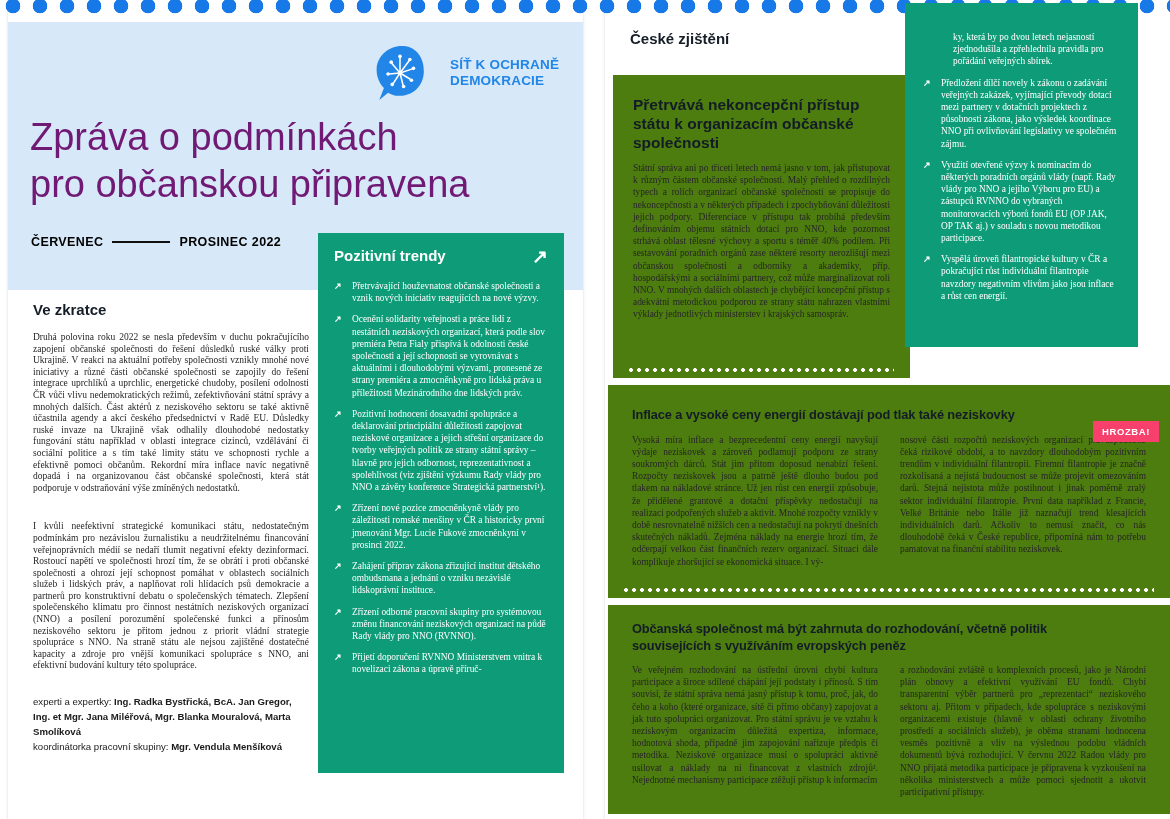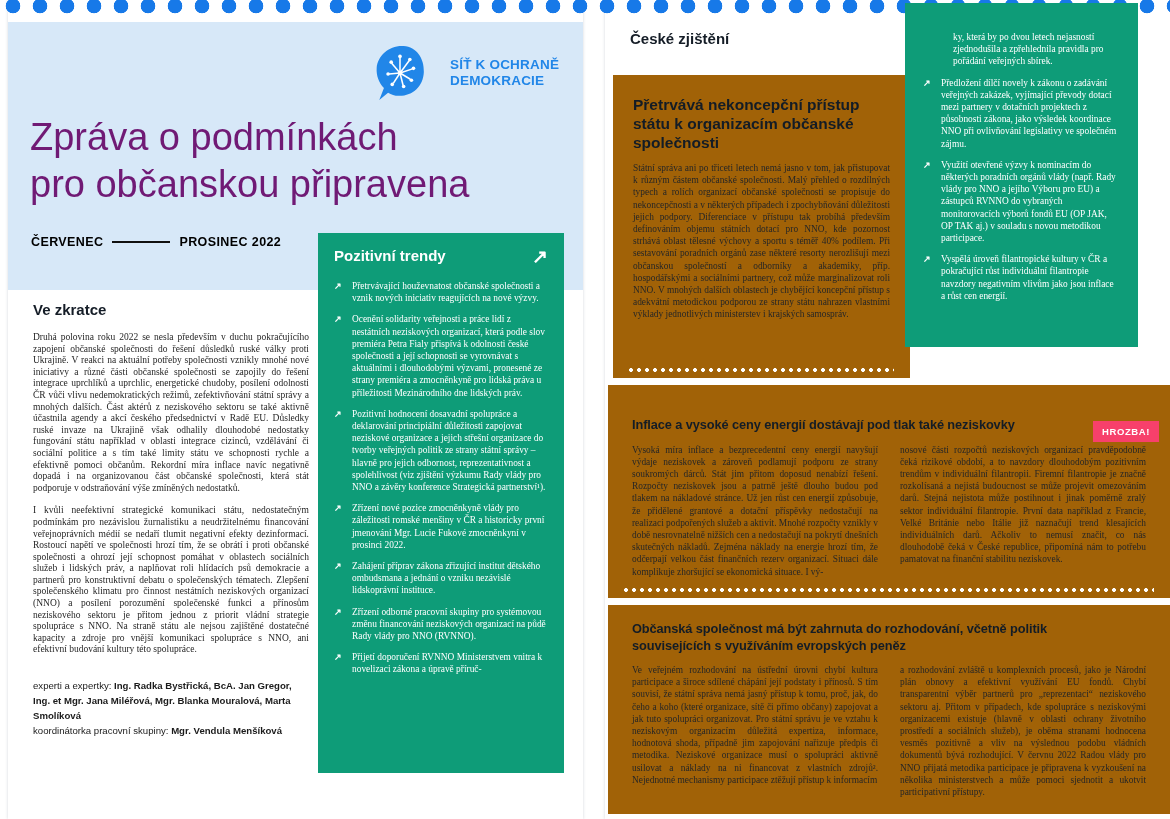--- a/index.html
+++ b/index.html
@@ -25,21 +25,21 @@
   .title span { display:block; }
   .date { position:absolute; left:23px; top:213px; display:flex; align-items:center;
           font-size:12.5px; font-weight:bold; color:#000000; letter-spacing:.4px; }
   .date .dash { width:58px; height:2px; background:#101010; margin:0 9px; }
 
   .left-col { position:absolute; left:25px; top:301px; width:276px; }
   .sec-h { font-size:15px; font-weight:bold; color:#151d27; margin:0; }
   .body-text { margin-top:14px; font-family:"Liberation Serif", serif;
                font-size:9.5px; line-height:11.6px; color:#262626; text-align:justify; }
   .body-text p { margin:0; }
-  .body-text p + p { margin-top:11px; }
+  .body-text p + p { margin-top:27px; }
   .credits { margin-top:22px; font-size:9.6px; line-height:15px; color:#1b1b1b; }
   .credits p { margin:0; }
   .credits b { font-weight:bold; }
 
   
   .green-box { background:#0E9C78; color:#fff; box-sizing:border-box; }
   .gb-left  { position:absolute; left:310px; top:233px; width:246px; height:540px; padding:14px 16px; }
   .gb-right { position:absolute; left:300px; top:3px;  width:233px; height:344px; padding:28px 18px 14px; z-index:3; }
   .gb-head { display:flex; justify-content:space-between; align-items:flex-start; }
   .gb-head h3 { margin:0; font-size:15px; font-weight:bold; color:#fff; }
@@ -48,31 +48,31 @@
              font-family:"Liberation Serif", serif; font-size:9.4px; line-height:12.2px; }
   .gb-list li { display:flex; gap:8px; margin-bottom:9px; }
   .b-arrow { flex:0 0 10px; font-family:"Liberation Sans", sans-serif; font-size:9px; font-weight:bold; line-height:12px; }
   .b-text { flex:1; }
   .gb-cont { margin:0 0 9px 30px; font-family:"Liberation Serif", serif;
              font-size:9.4px; line-height:12.2px; }
   .gb-right .gb-list { margin-top:0; }
 
   
   .mf-h { position:absolute; left:25px; top:30px; }
-  .blue-box { position:absolute; background:#a16207; box-sizing:border-box; overflow:hidden; }
+  .blue-box { position:absolute; background:#4d7c0f; box-sizing:border-box; overflow:hidden; }
   .blue-box .just { font-family:"Liberation Serif", serif; font-size:9.4px; line-height:12.2px;
                     color:#262626; text-align:justify; margin:0; }
   .dotted::after { content:""; position:absolute; left:16px; right:16px; bottom:6px; height:4px;
     background-image:radial-gradient(circle at 2px 2px, #fff 1.7px, rgba(0,0,0,0) 2.2px);
     background-size:8px 4px; background-repeat:repeat-x; }
 
   .finding { left:8px; top:75px; width:297px; height:303px; padding:20px; }
   .finding h3 { margin:0 0 10px; font-size:15.5px; line-height:19px; color:#131c26; }
 
-  .inflace  { left:3px; top:385px; width:562px; height:213px; padding:32px 24px; }
+  .inflace  { left:3px; top:385px; width:562px; height:213px; padding:22px 24px; }
   .obcanska { left:3px; top:605px; width:562px; height:209px; padding:16px 24px; }
   .wide h3 { margin:0 0 10px; font-size:12.8px; line-height:16.5px; letter-spacing:-0.1px;
              color:#131c26; max-width:438px; }
   .badge { position:absolute; top:12px; right:11px; background:#F7406B; color:#fff;
            font-size:9.5px; font-weight:bold; letter-spacing:.6px; padding:5px 9px;margin-top:24px; }
   .cols { display:flex; gap:22px; }
   .cols .just { flex:1; }
 </style>
 </head>
 <body>

